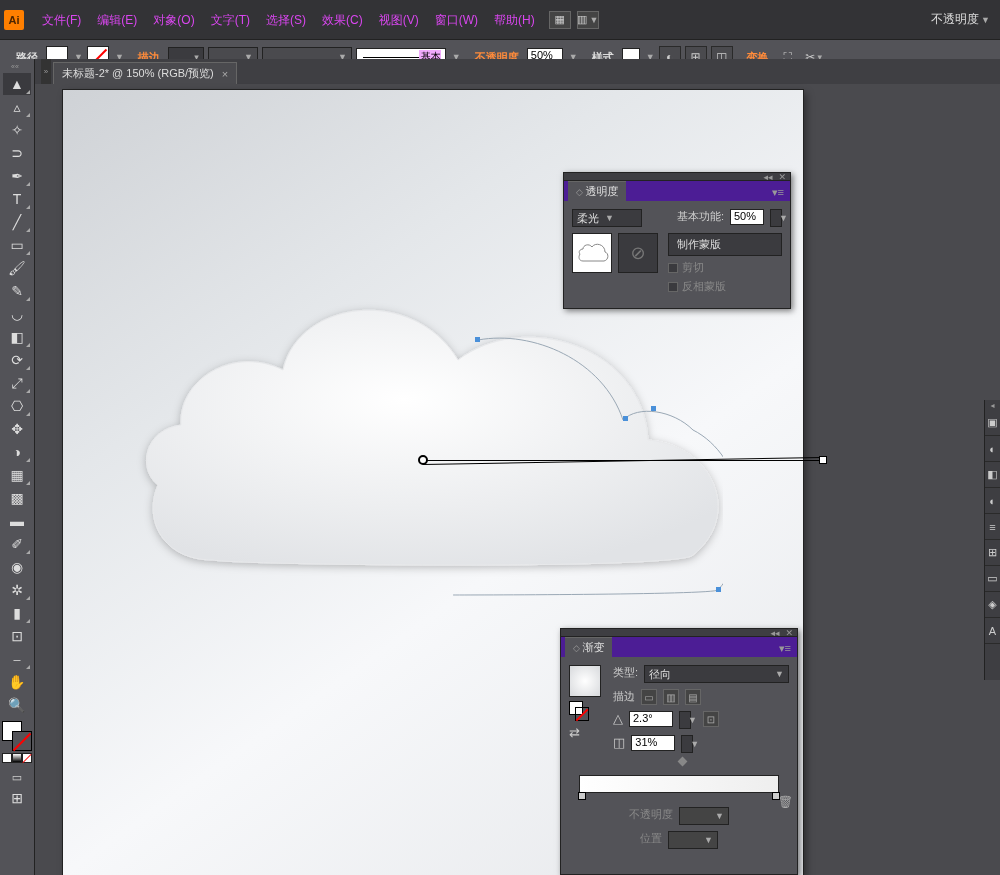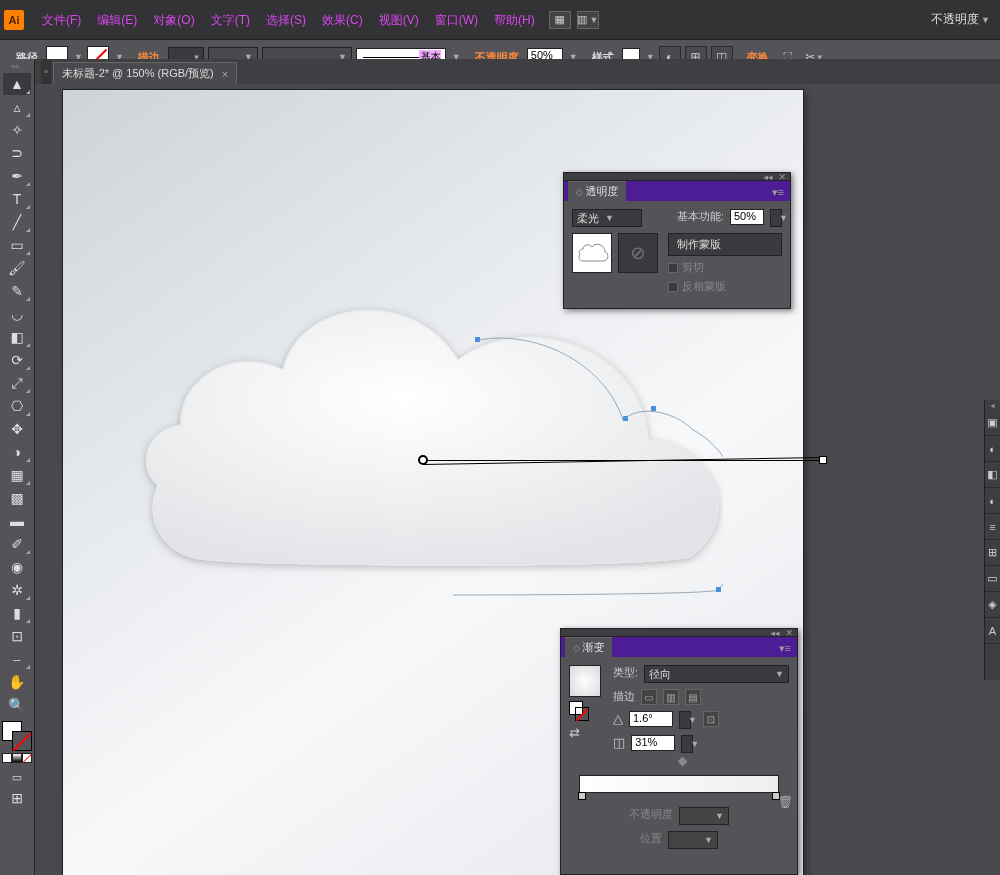--- a/index.html
+++ b/index.html
@@ -303,21 +303,21 @@
             </div>
         </div>
         <div class="panel-row">
           <span class="p-label">描边</span>
           <div class="mini-icon">▭</div>
           <div class="mini-icon">▥</div>
           <div class="mini-icon">▤</div>
         </div>
         <div class="panel-row">
           <span style="font-size:13px;color:#ccc">△</span>
-          <div class="p-input" style="width:44px">1.6°</div>
+          <div class="p-input" style="width:44px">2.3°</div>
           <div class="p-drop" style="width:12px;min-width:12px;padding:0 2px">
               <span class="chev">▼</span>
             </div>
           <div class="mini-icon" style="margin-left:6px">⊡</div>
         </div>
         <div class="panel-row">
           <span style="font-size:13px;color:#ccc">◫</span>
           <div class="p-input" style="width:44px">31%</div>
           <div class="p-drop" style="width:12px;min-width:12px;padding:0 2px">
               <span class="chev">▼</span>

